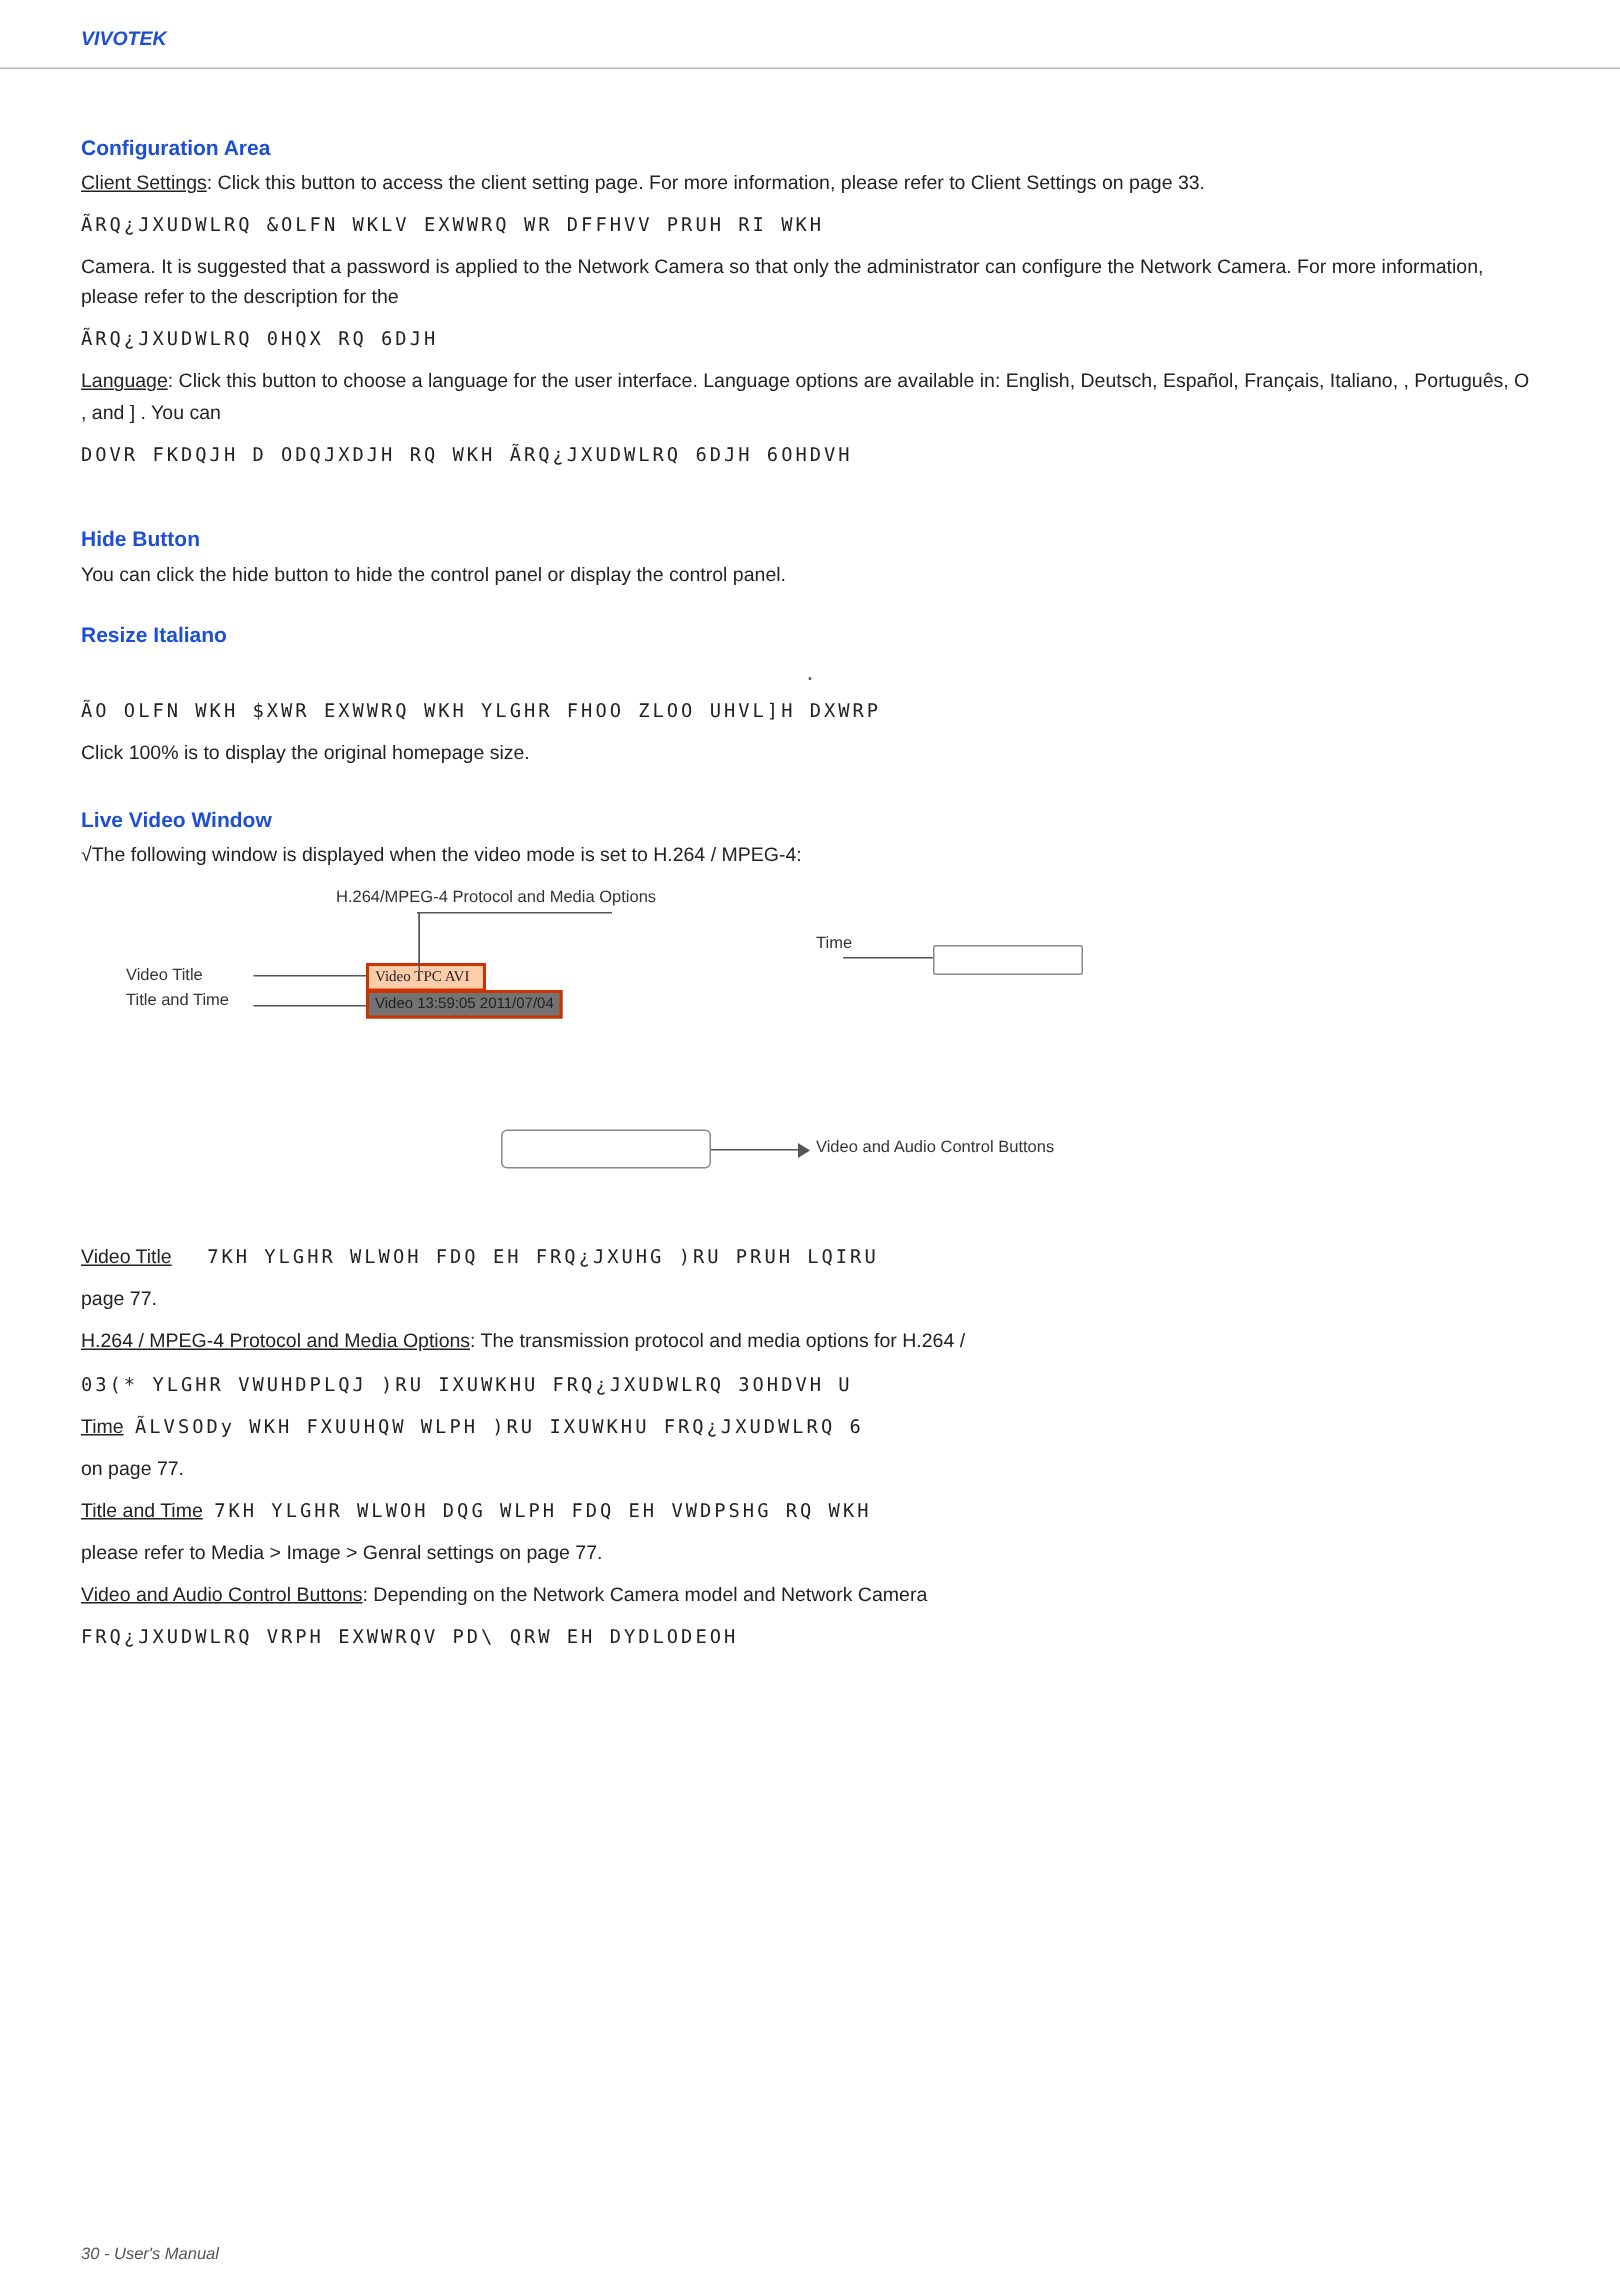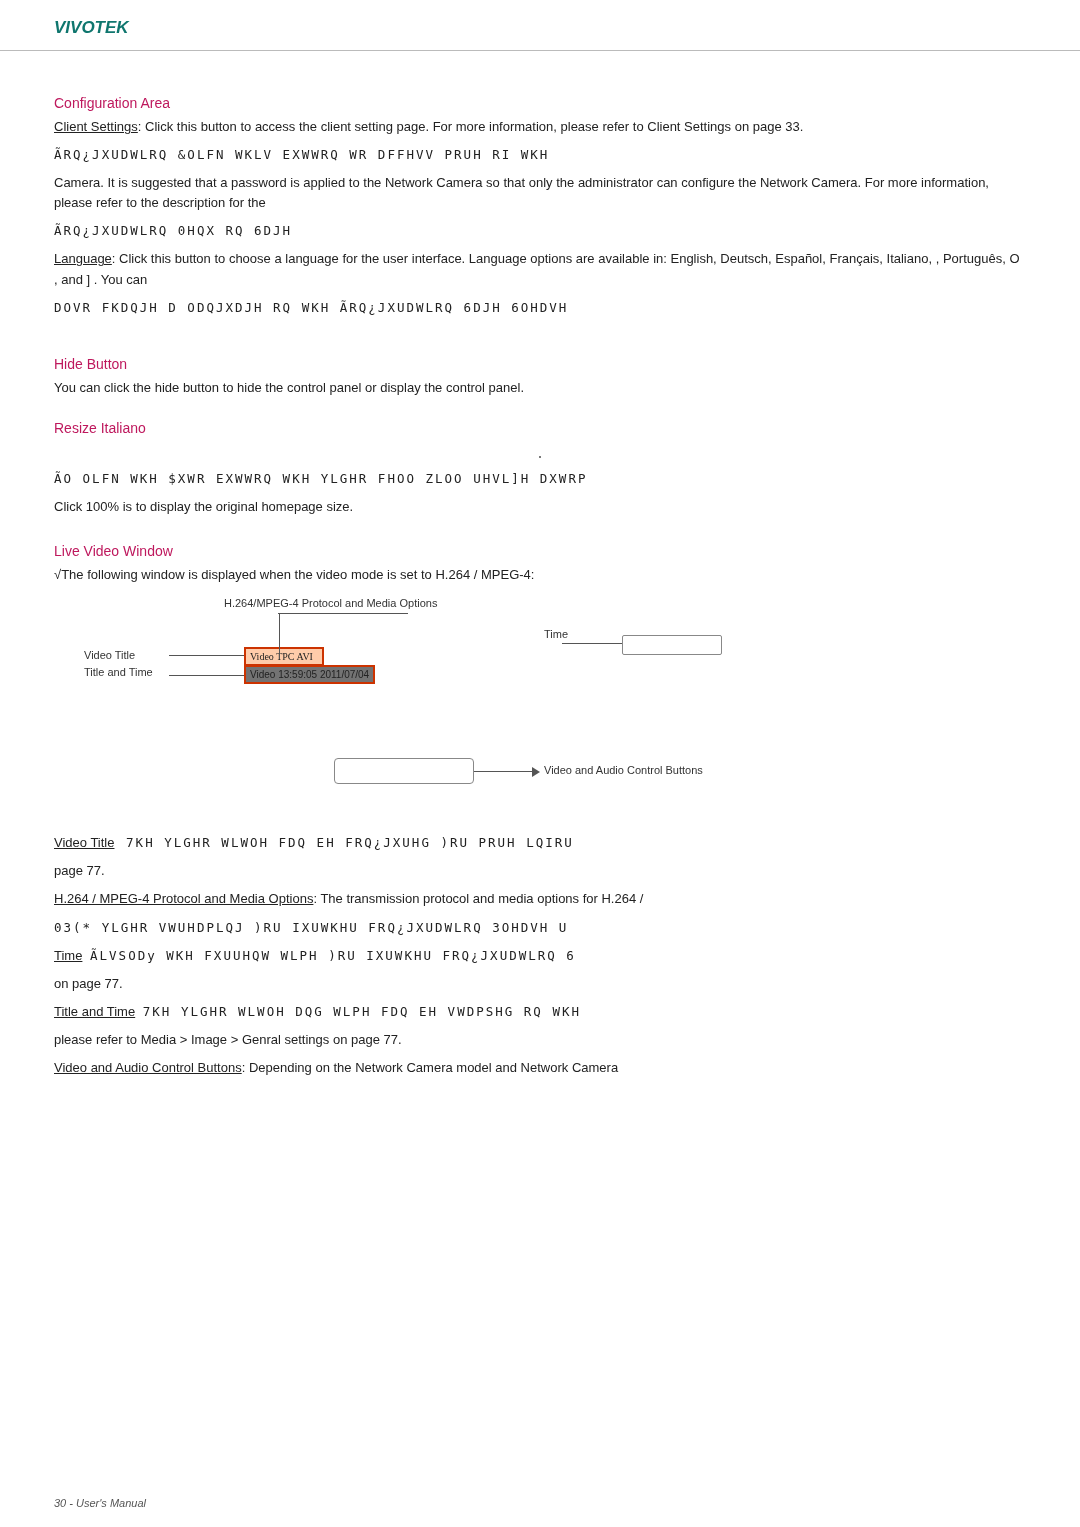--- a/index.html
+++ b/index.html
@@ -14,34 +14,34 @@
     }
 
     
     .header {
       padding: 18px 54px 12px 54px;
       border-bottom: 1px solid #bbb;
     }
     .header-title {
       font-style: italic;
       font-weight: bold;
-      font-size: 17px;
-      color: #0f766e;
+      font-size: 13px;
+      color: #1d4ed8;
     }
 
     
     .content {
       padding: 24px 54px 40px 54px;
     }
 
     
     .section-heading {
-      color: #be185d;
+      color: #1d4ed8;
       font-size: 14px;
-      font-weight: normal;
+      font-weight: bold;
       margin-bottom: 6px;
       margin-top: 20px;
     }
 
     
     .para {
       margin-bottom: 8px;
       line-height: 1.55;
     }
 
@@ -192,21 +192,21 @@
     <div style="position:absolute; left:478px; top:174px; width:0; height:0; border-top:5px solid transparent; border-bottom:5px solid transparent; border-left:8px solid #555;"></div>
 
     <span class="diagram-label" style="left:490px; top:171px;">Video and Audio Control Buttons</span>
 
     <div style="position:absolute; left:225px; top:20px; width:1px; height:46px; background:#555;"></div>
     <div style="position:absolute; left:224px; top:20px; width:130px; height:1px; background:#555;"></div>
   </div>
 
   <p class="para">
     <span class="underline">Video Title</span>
-    <span style="margin-left:8px;" class="encoded">7KH  YLGHR  WLWOH  FDQ  EH  FRQ¿JXUHG  )RU  PRUH  LQIRU</span>
+    <span style="margin-left:20px;" class="encoded">7KH  YLGHR  WLWOH  FDQ  EH  FRQ¿JXUHG  )RU  PRUH  LQIRU</span>
   </p>
   <p class="para">page 77.</p>
 
   <p class="para">
     <span class="underline">H.264 / MPEG-4 Protocol and Media Options</span><span>: The transmission protocol and media options for H.264 /</span>
   </p>
   <p class="para encoded">03(*   YLGHR  VWUHDPLQJ  )RU  IXUWKHU  FRQ¿JXUDWLRQ  3OHDVH U</p>
 
   <p class="para">
     <span class="underline">Time</span>
@@ -216,18 +216,19 @@
 
   <p class="para">
     <span class="underline">Title and Time</span>
     <span class="encoded" style="margin-left:4px;">7KH  YLGHR  WLWOH  DQG  WLPH  FDQ  EH  VWDPSHG  RQ  WKH</span>
   </p>
   <p class="para">please refer to Media &gt; Image &gt; Genral settings on page 77.</p>
 
   <p class="para">
     <span class="underline">Video and Audio Control Buttons</span><span>: Depending on the Network Camera model and Network Camera</span>
   </p>
+  <p class="para encoded">FRQ¿JXUDWLRQ   VRPH  EXWWRQV  PD\ QRW  EH  DYDLODEOH</p>
 
 </div>
 
 <div class="footer">
   <span>30 - User's Manual</span>
 </div>
 
 </body></html>

